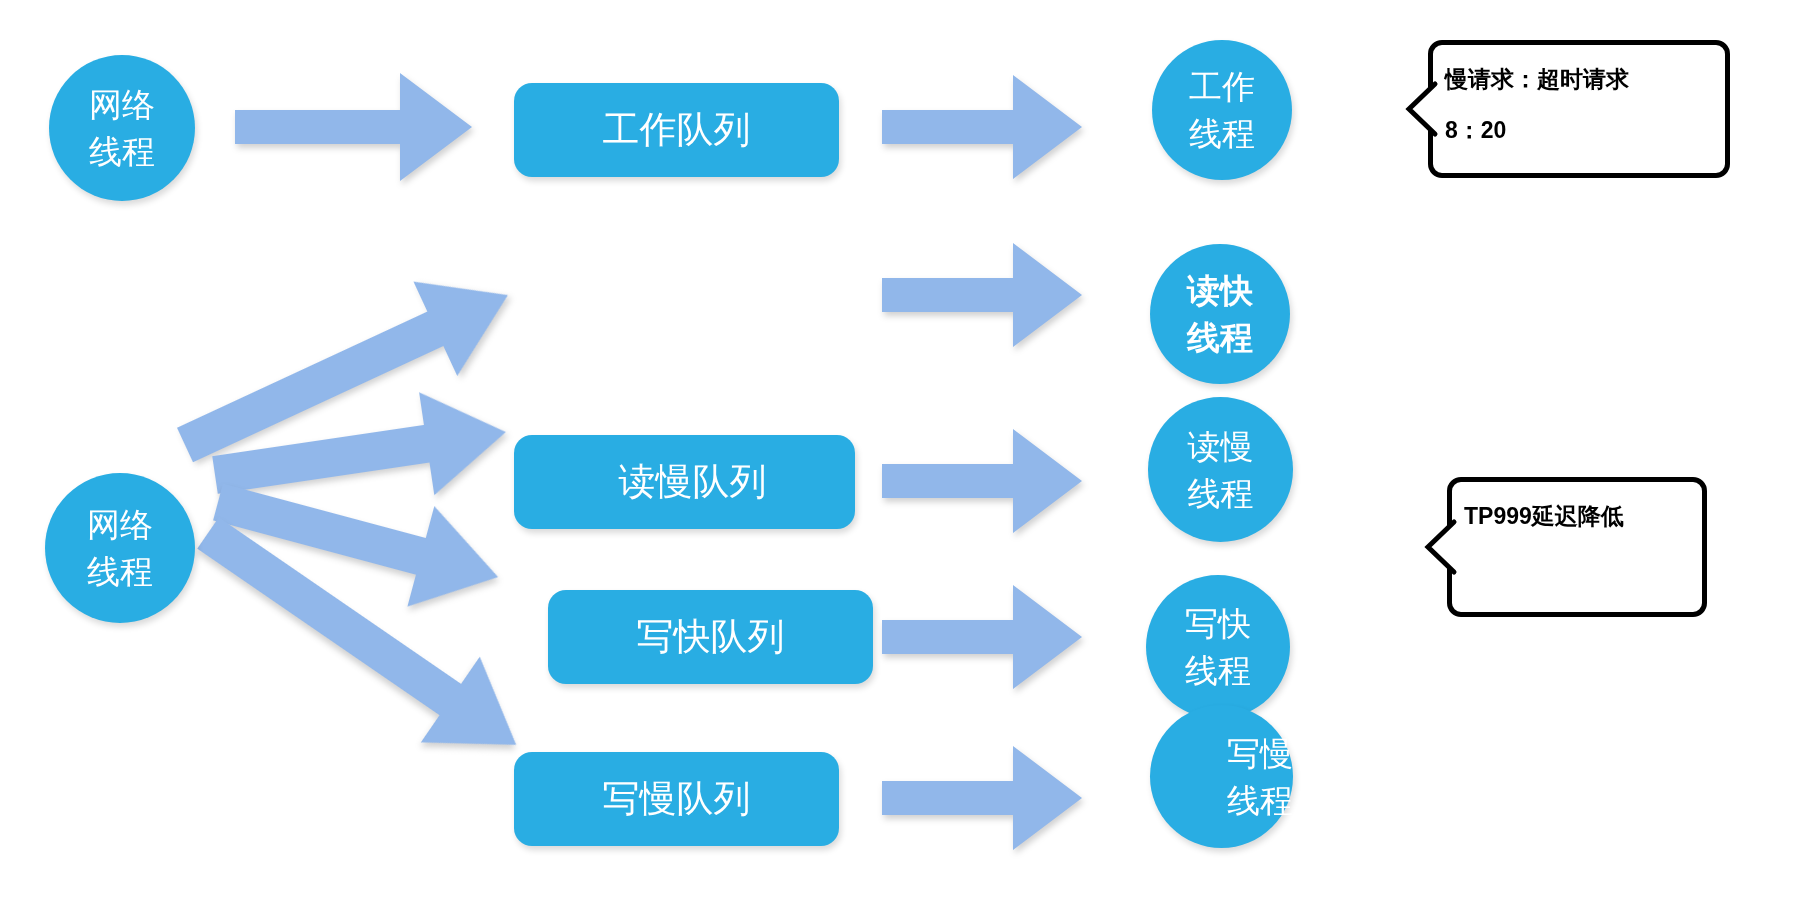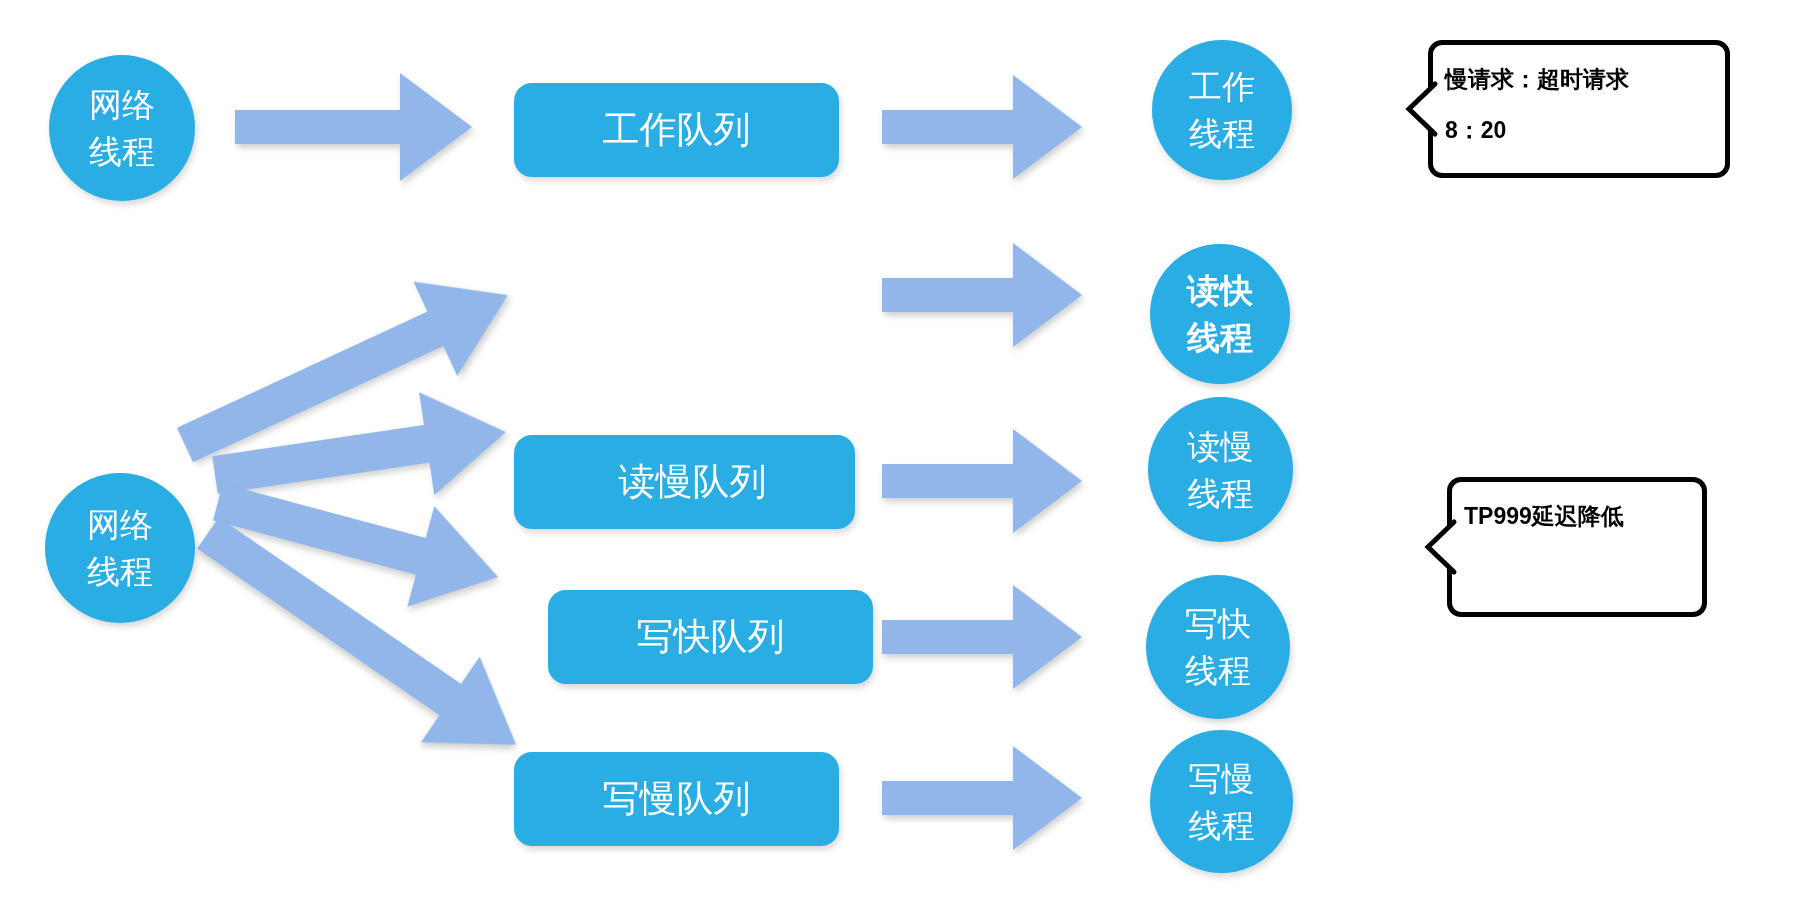--- a/index.html
+++ b/index.html
@@ -61,21 +61,21 @@
   .q-1 { left: 514px; top: 83px;  }
   .q-2 { left: 514px; top: 248px; }
   .q-3 { left: 514px; top: 435px; padding-left: 16px; }
   .q-4 { left: 514px; top: 590px; margin-left: 34px; }
   .q-5 { left: 514px; top: 752px; }
   
   .t-1 { left: 1152px; top: 40px;  width: 140px; height: 140px; }
   .t-2 { left: 1150px; top: 244px; width: 140px; height: 140px; }
   .t-3 { left: 1148px; top: 397px; width: 145px; height: 145px; }
   .t-4 { left: 1146px; top: 575px; width: 144px; height: 144px; }
-  .t-5 { left: 1150px; top: 730px; width: 143px; height: 143px; }
+  .t-5 { left: 1150px; top: 705px; width: 143px; height: 143px; justify-content: flex-end; }
   
   .callout {
     position: absolute;
     background: var(--color-callout-bg, #ffffff);
     border: 5px solid var(--color-callout-border, #000000);
     border-radius: 14px;
     color: var(--color-callout-text, #000000);
     font-weight: 700;
     font-size: 23px;
     line-height: 51px;

